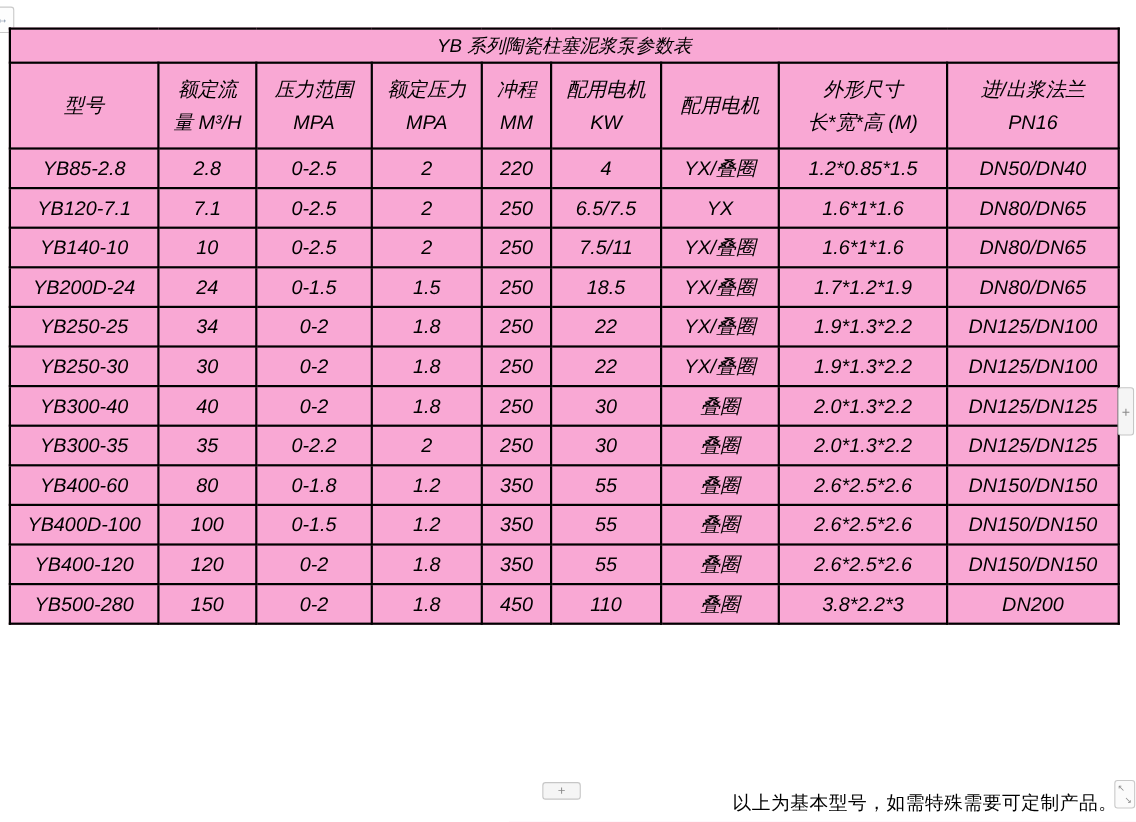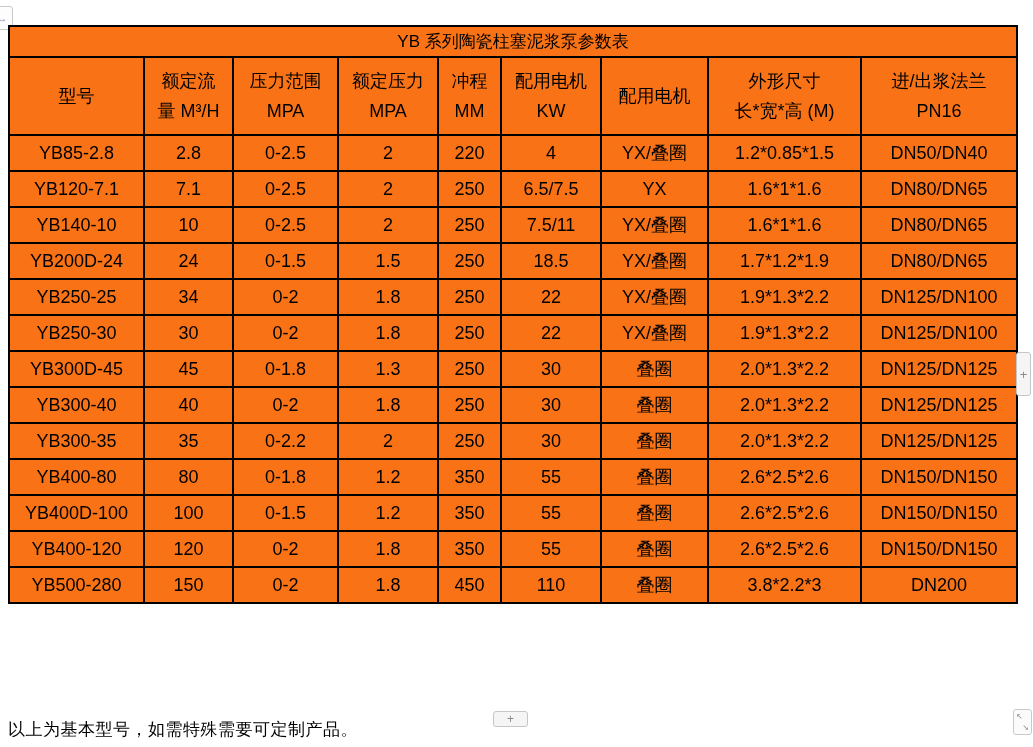--- a/index.html
+++ b/index.html
@@ -11,21 +11,22 @@
     position: relative;
   }
   .stage { position: absolute; inset: 0; }
 
   
   .table-wrap { position: absolute; left: 8px; top: 25px; }
   table.spec {
     border-collapse: collapse;
     table-layout: fixed;
     width: 1008px;
-    background: #f97316;
+    background: #f9a8d4;
+    font-style: italic;
   }
   table.spec td, table.spec th {
     border: 2px solid #000000;
     text-align: center;
     vertical-align: middle;
     color: #000;
     font-weight: normal;
     padding: 1px 2px;
     overflow: hidden;
     white-space: nowrap;
@@ -82,20 +83,21 @@
   }
   .resize-btn .arr-nw { position: absolute; left: 2px; top: 2px; }
   .resize-btn .arr-se { position: absolute; right: 2px; bottom: 2px; }
 
   
   .footer-note {
     position: absolute;
     top: 718px;
     left: 8px;
     width: 1008px;
+    text-align: right;
     font-size: 17px;
     color: #000;
     letter-spacing: 0.5px;
   }
 </style>
 </head>
 <body>
 
 <div class="stage">
 
@@ -216,31 +218,20 @@
             <td>30</td>
             <td>0-2</td>
             <td>1.8</td>
             <td>250</td>
             <td>22</td>
             <td>YX/叠圈</td>
             <td>1.9*1.3*2.2</td>
             <td>DN125/DN100</td>
           </tr>
           <tr class="data-row">
-            <td>YB300D-45</td>
-            <td>45</td>
-            <td>0-1.8</td>
-            <td>1.3</td>
-            <td>250</td>
-            <td>30</td>
-            <td>叠圈</td>
-            <td>2.0*1.3*2.2</td>
-            <td>DN125/DN125</td>
-          </tr>
-          <tr class="data-row">
             <td>YB300-40</td>
             <td>40</td>
             <td>0-2</td>
             <td>1.8</td>
             <td>250</td>
             <td>30</td>
             <td>叠圈</td>
             <td>2.0*1.3*2.2</td>
             <td>DN125/DN125</td>
           </tr>
@@ -249,21 +240,21 @@
             <td>35</td>
             <td>0-2.2</td>
             <td>2</td>
             <td>250</td>
             <td>30</td>
             <td>叠圈</td>
             <td>2.0*1.3*2.2</td>
             <td>DN125/DN125</td>
           </tr>
           <tr class="data-row">
-            <td>YB400-80</td>
+            <td>YB400-60</td>
             <td>80</td>
             <td>0-1.8</td>
             <td>1.2</td>
             <td>350</td>
             <td>55</td>
             <td>叠圈</td>
             <td>2.6*2.5*2.6</td>
             <td>DN150/DN150</td>
           </tr>
           <tr class="data-row">

